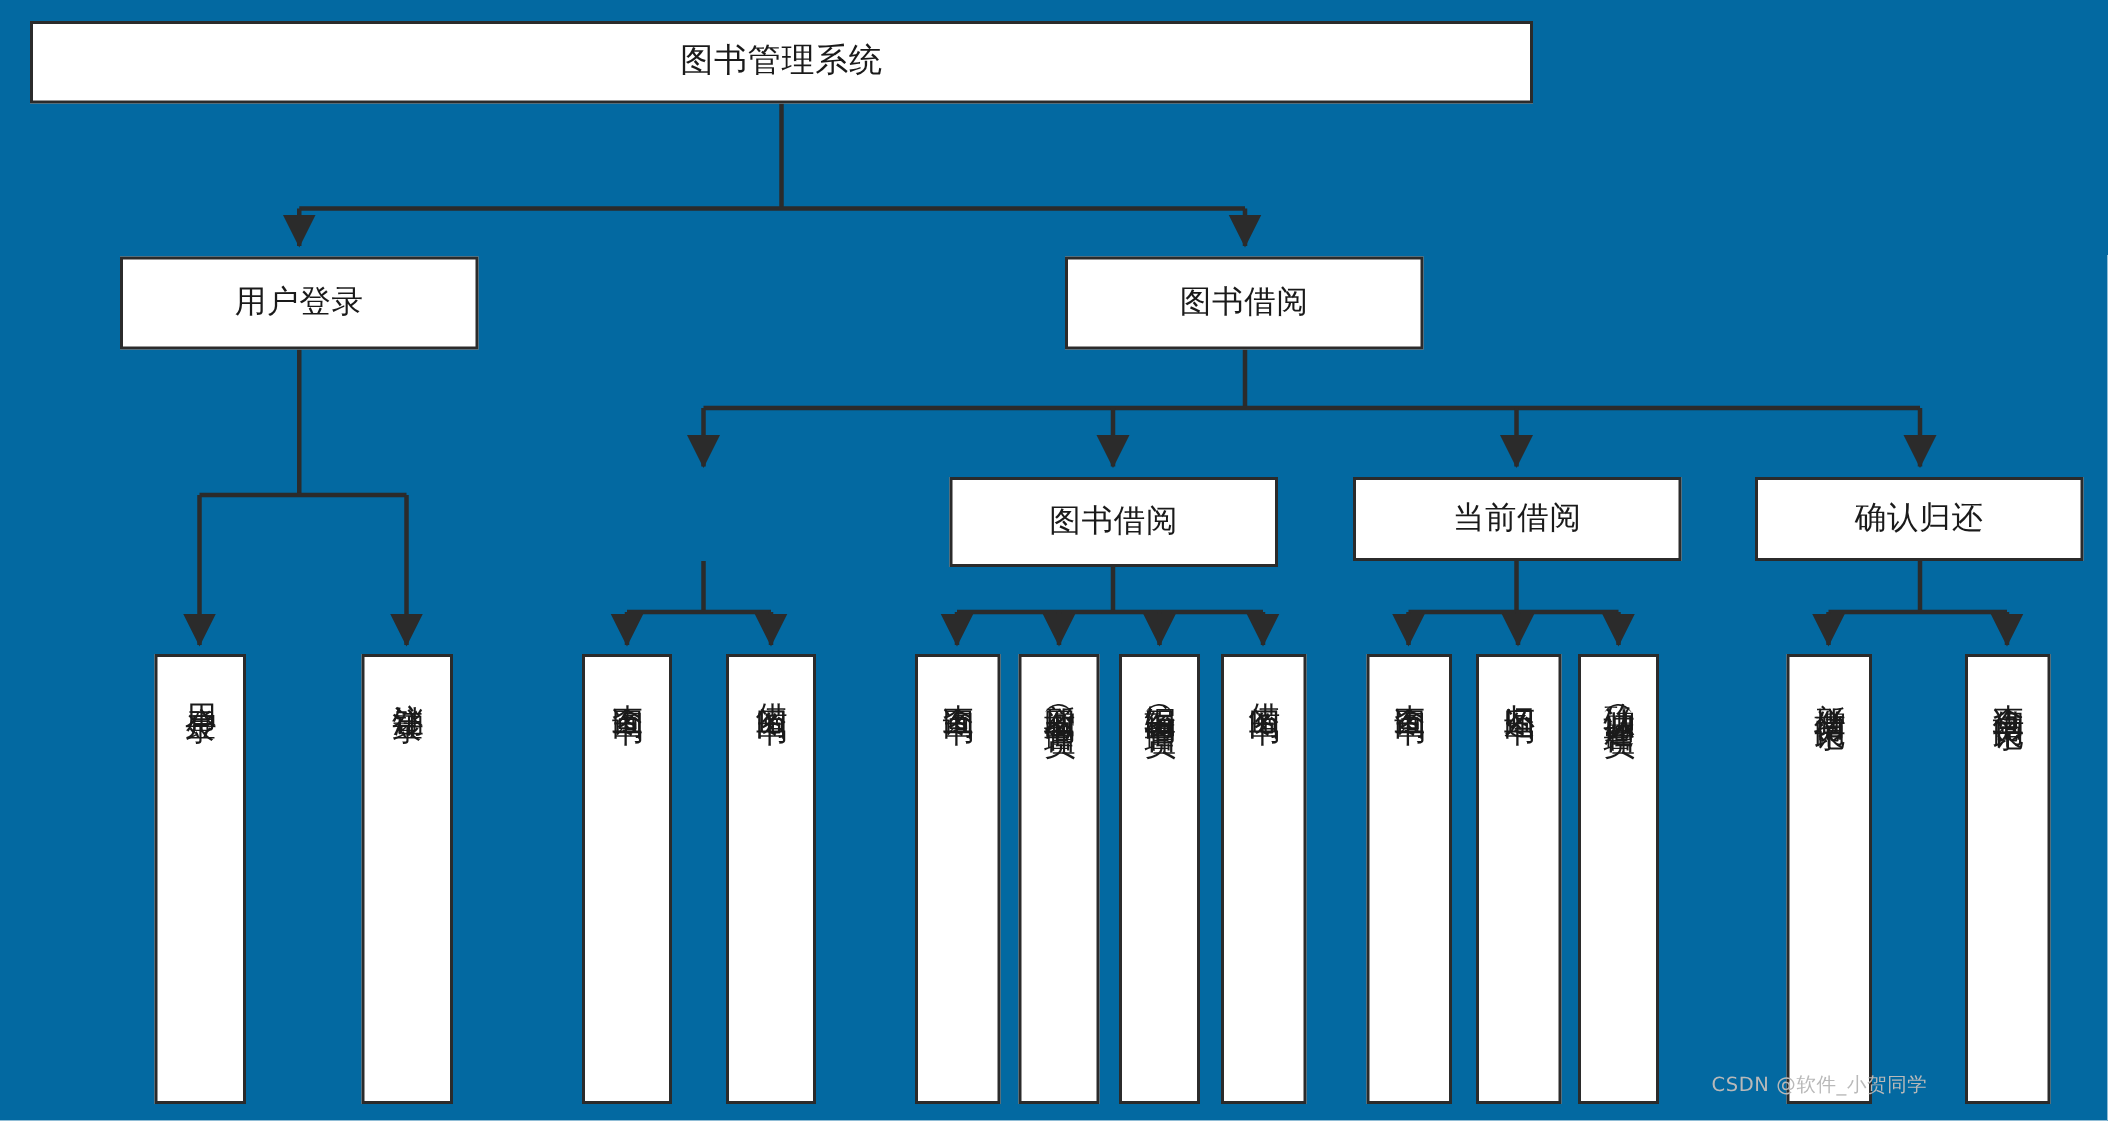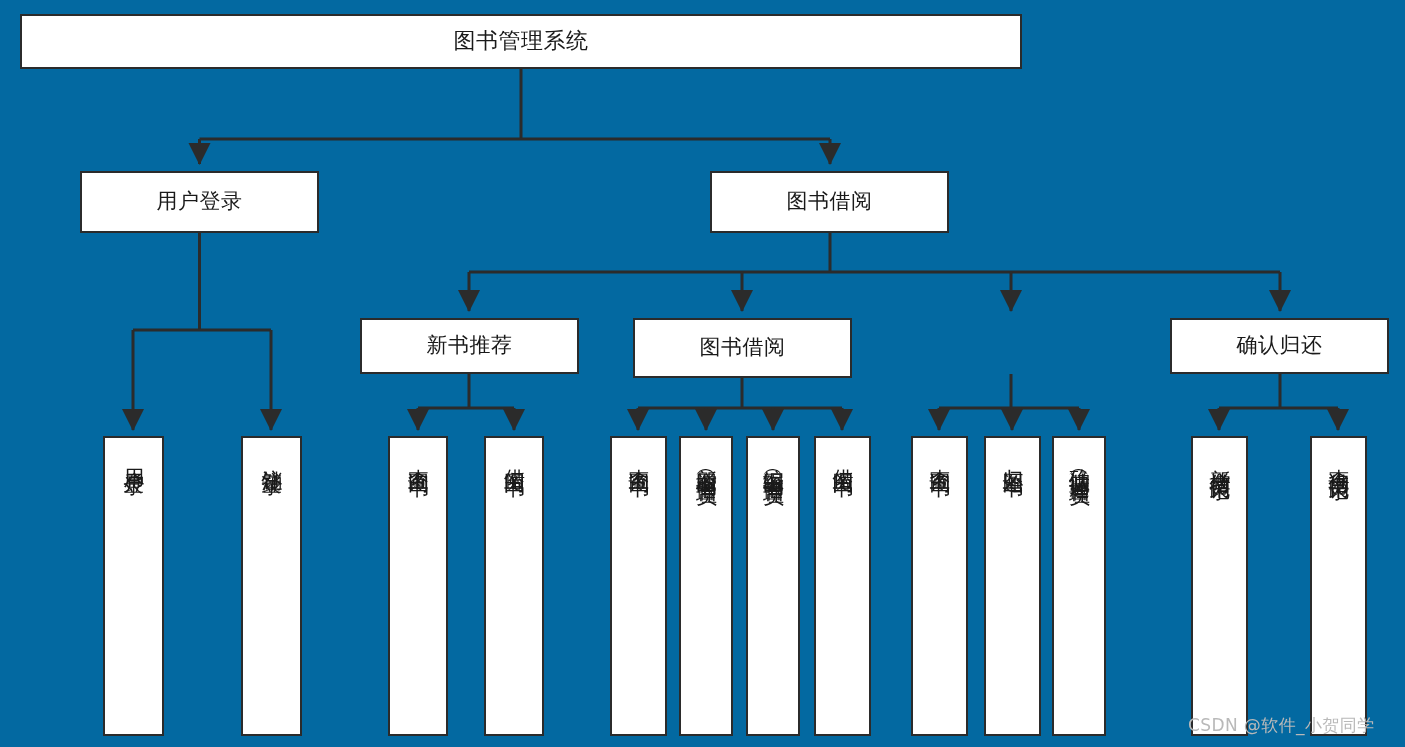--- a/index.html
+++ b/index.html
@@ -52,23 +52,23 @@
   .node.vert .label {
     writing-mode: vertical-rl;
     text-orientation: upright;
     font-size: 21px;
     letter-spacing: 2.5px;
     line-height: 1;
     white-space: nowrap;
   }
   #watermark {
     position: absolute;
-    left: 1188px;
+    left: 1141px;
     top: 714px;
-    font-size: 17px;
+    font-size: 13px;
     color: #b9b9b9;
     font-family: "DejaVu Sans", "Liberation Sans", sans-serif;
     white-space: nowrap;
     letter-spacing: 0.4px;
   }
 </style>
 </head>
 <body>
 
 <div id="canvas">
@@ -127,25 +127,25 @@
     <span class="label">图书管理系统</span>
   </div>
 
   <div class="node horiz" style="left:80px; top:171px; width:239px; height:62px;">
     <span class="label">用户登录</span>
   </div>
   <div class="node horiz" style="left:710px; top:171px; width:239px; height:62px;">
     <span class="label">图书借阅</span>
   </div>
 
-  <div class="node horiz" style="left:360px; top:318px; width:219px; height:56px;">
-    <span class="label">新书推荐</span>
-  </div>
   <div class="node horiz" style="left:633px; top:318px; width:219px; height:60px;">
     <span class="label">图书借阅</span>
+  </div>
+  <div class="node horiz" style="left:902px; top:318px; width:219px; height:56px;">
+    <span class="label">当前借阅</span>
   </div>
   <div class="node horiz" style="left:1170px; top:318px; width:219px; height:56px;">
     <span class="label">确认归还</span>
   </div>
 
   <div class="node vert" style="left:103px; top:436px; width:61px; height:300px;">
     <span class="label">用户登录</span>
   </div>
   <div class="node vert" style="left:241px; top:436px; width:61px; height:300px;">
     <span class="label">注销登录</span>

